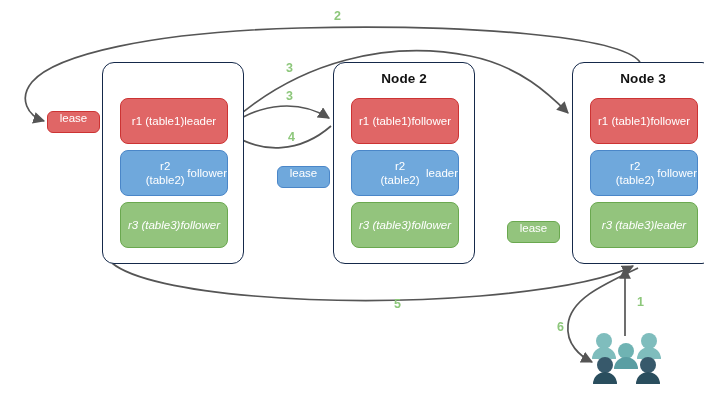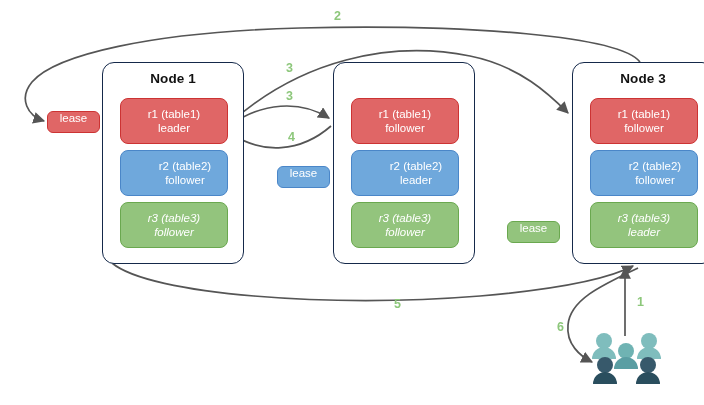--- a/index.html
+++ b/index.html
@@ -54,21 +54,20 @@
 
   
   .replica {
     position: absolute;
     left: 17px;
     width: 108px;
     height: 46px;
     box-sizing: border-box;
     border-radius: 8px;
     display: flex;
-    flex-direction: column;
     align-items: center;
     justify-content: center;
     color: #ffffff;
     font-size: 11.5px;
     line-height: 14px;
     text-align: center;
   }
   .replica.r1 { top: 35px;  background: #e06666; border: 1.5px solid #cc3333; }
   .replica.r2 { top: 87px;  background: #6fa8dc; border: 1.5px solid #4a86c8; padding-left: 22px; }
   .replica.r3 { top: 139px; background: #93c47d; border: 1.5px solid #6aa84f; font-style: italic; }
@@ -157,36 +156,36 @@
     <span>lease</span>
   </div>
   <div class="lease blue" id="lease-node2">
     <span>lease</span>
   </div>
   <div class="lease green" id="lease-node3">
     <span>lease</span>
   </div>
 
   <div class="node" id="node-1">
-    <div class="node-title">Node 1</div>
     <div class="replica r1">
       <span>r1 (table1)</span>
       <span>leader</span>
     </div>
     <div class="replica r2">
       <span>r2 (table2)</span>
       <span>follower</span>
     </div>
     <div class="replica r3">
       <span>r3 (table3)</span>
       <span>follower</span>
     </div>
   </div>
 
   <div class="node" id="node-2">
+    <div class="node-title">Node 2</div>
     <div class="replica r1">
       <span>r1 (table1)</span>
       <span>follower</span>
     </div>
     <div class="replica r2">
       <span>r2 (table2)</span>
       <span>leader</span>
     </div>
     <div class="replica r3">
       <span>r3 (table3)</span>

